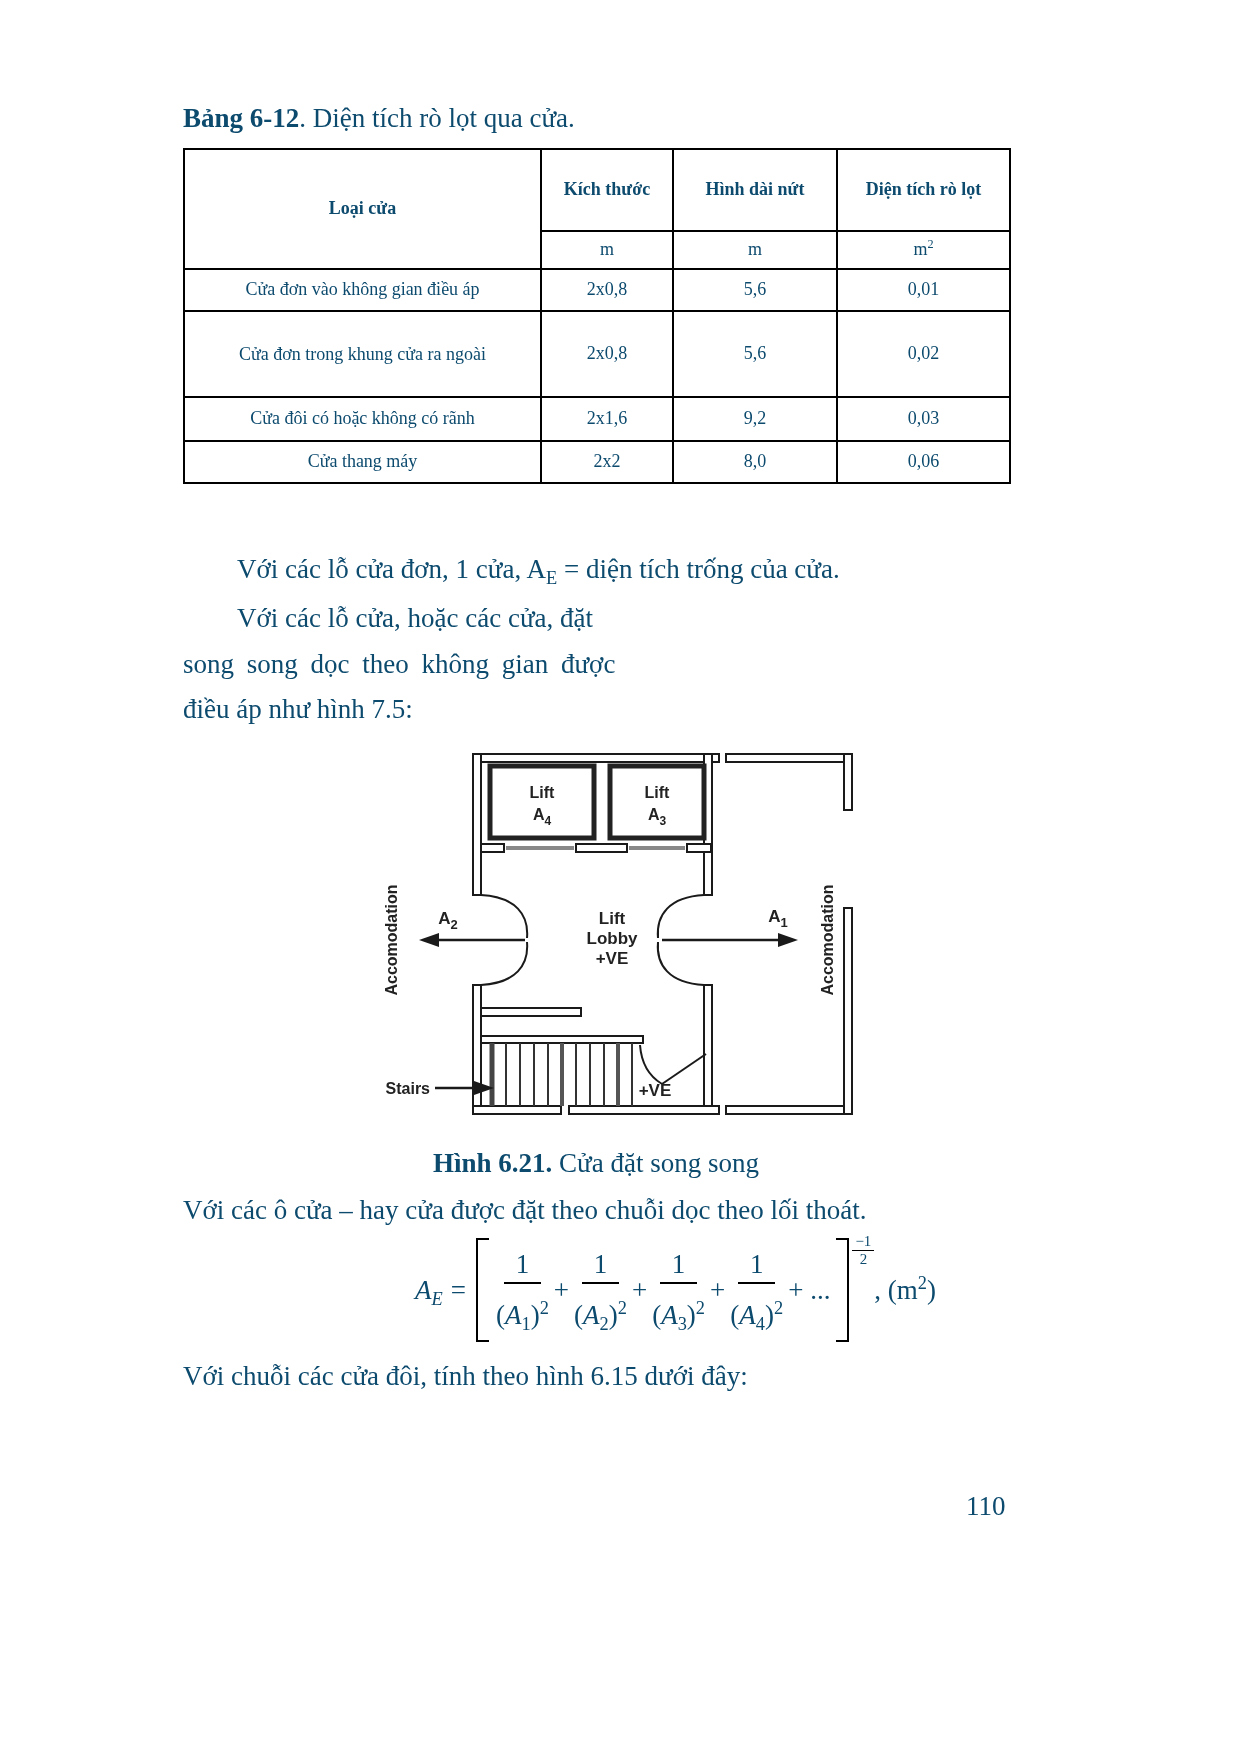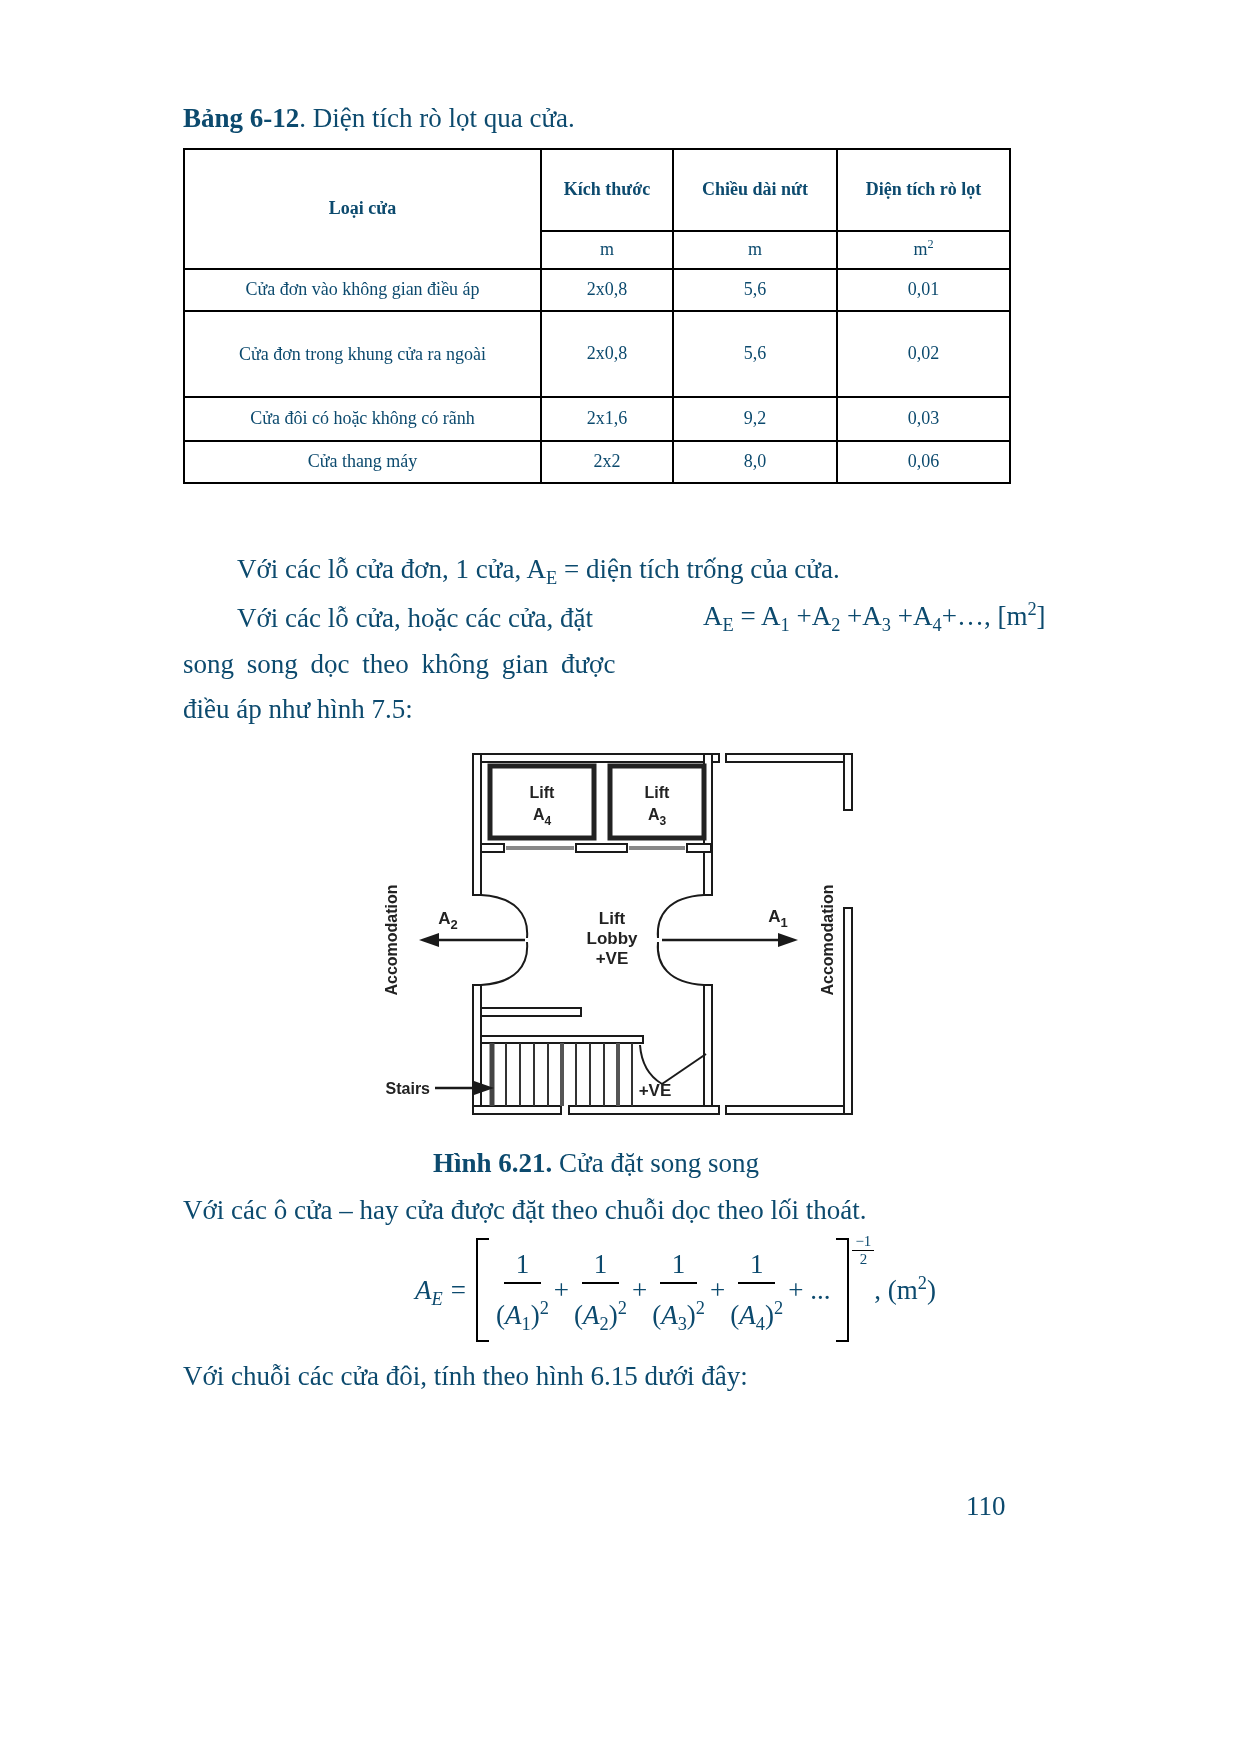--- a/index.html
+++ b/index.html
@@ -54,21 +54,21 @@
     <colgroup>
         <col style="width:357px">
         <col style="width:132px">
         <col style="width:164px">
         <col style="width:173px">
       </colgroup>
     <tbody>
       <tr class="h-head">
         <th rowspan="2">Loại cửa</th>
         <th>Kích thước</th>
-        <th>Chiều dài nứt</th>
+        <th>Hình dài nứt</th>
         <th>Diện tích rò lọt</th>
       </tr>
       <tr class="h-units">
         <td>m</td>
         <td>m</td>
         <td><span>m</span><sup>2</sup></td>
       </tr>
       <tr class="r1">
         <td class="c1">Cửa đơn vào không gian điều áp</td>
         <td>2x0,8</td>
@@ -92,21 +92,20 @@
         <td>2x2</td>
         <td>8,0</td>
         <td>0,06</td>
       </tr>
     </tbody>
   </table>
 
   <div class="abs body-text" style="left:237px;top:551px;"><span>Với các lỗ cửa đơn, 1 cửa, A</span><sub>E</sub><span> = diện tích trống của cửa.</span></div>
 
   <div class="abs body-text" style="left:237px;top:600px;">Với các lỗ cửa, hoặc các cửa, đặt</div>
-  <div class="abs body-text" style="left:703px;top:598px;"><span>A</span><sub>E</sub><span> = A</span><sub>1</sub><span> +A</span><sub>2</sub><span> +A</span><sub>3</sub><span> +A</span><sub>4</sub><span>+…, [m</span><sup>2</sup><span>]</span></div>
   <div class="abs body-text" style="left:183px;top:646px;word-spacing:6px;">song song dọc theo không gian được</div>
   <div class="abs body-text" style="left:183px;top:691px;">điều áp như hình 7.5:</div>
 
   <svg class="abs" style="left:340px;top:740px;" width="520" height="390" viewBox="0 0 520 390">
 
     <g fill="#fff" stroke="#1a1a1a" stroke-width="2">
 
       <rect x="133" y="14" width="246" height="8"></rect>
       <rect x="386" y="14" width="126" height="8"></rect>
       <rect x="504" y="14" width="8" height="56"></rect>

